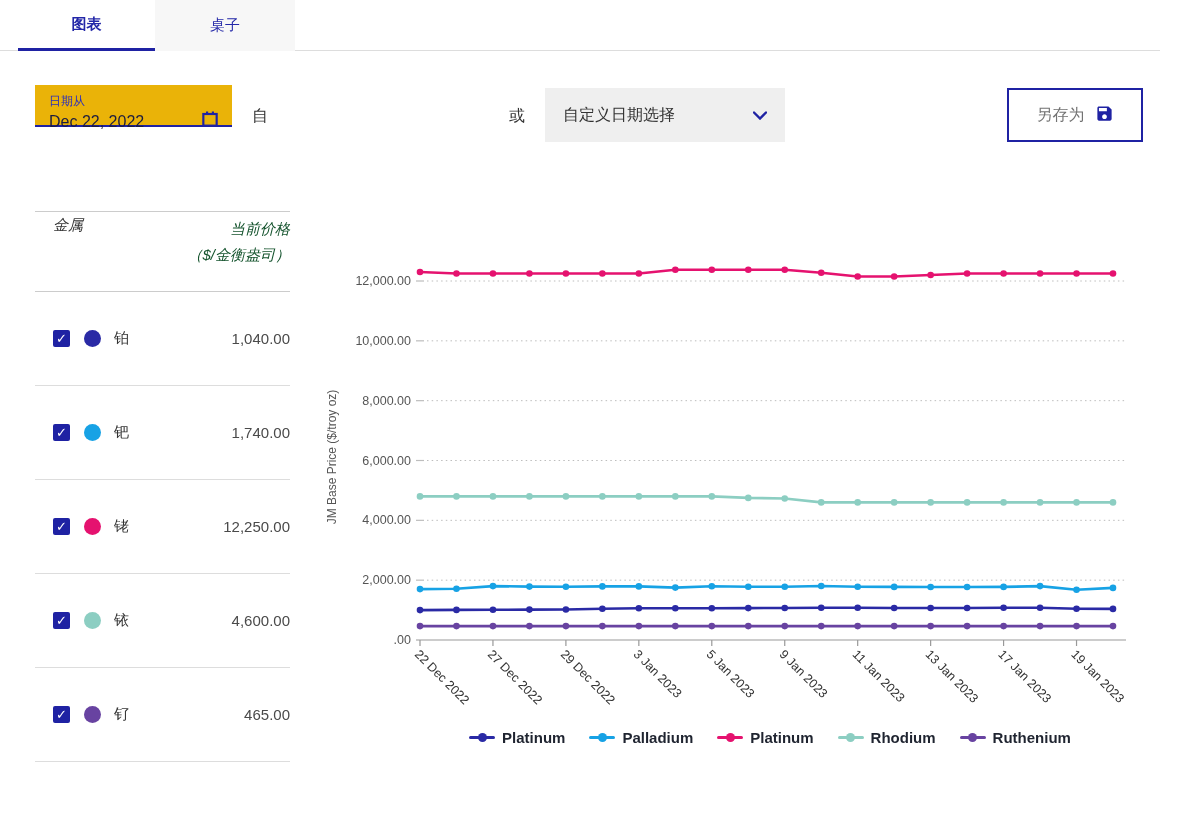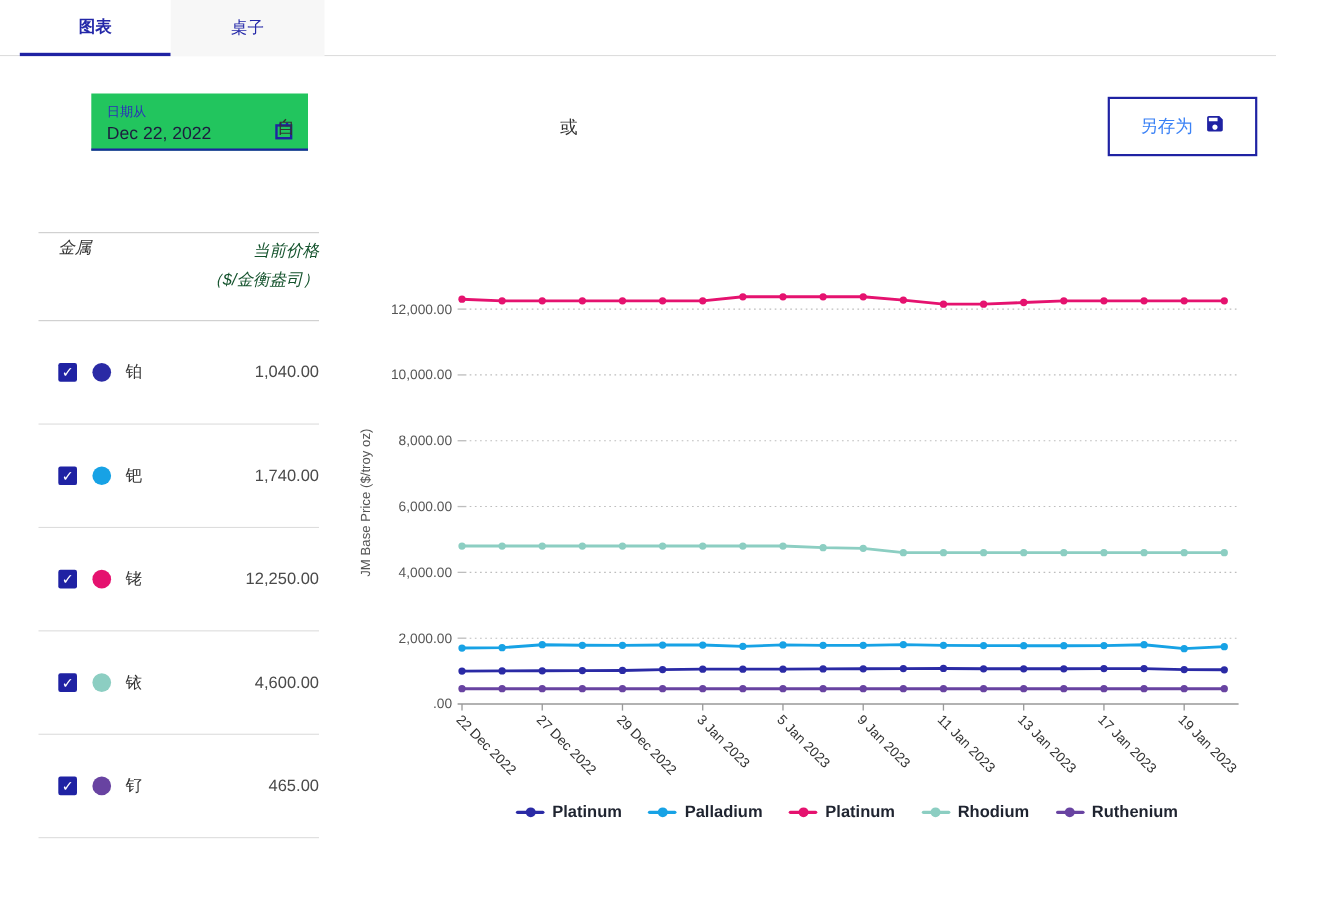--- a/index.html
+++ b/index.html
@@ -7,30 +7,30 @@
   .page { position:relative; width:1202px; height:839px; background:#fff; overflow:hidden; }
 
   
   .tabbar { position:absolute; top:0; left:0; width:1160px; height:51px; border-bottom:1px solid #ddd; }
   .tab { position:absolute; top:0; height:51px; display:flex; align-items:center; justify-content:center;
          font-size:15px; color:#2327a8; cursor:pointer; }
   .tab-active { left:18px; width:137px; border-bottom:3px solid #1f22a3; font-weight:bold; background:#fff; }
   .tab-inactive { left:155px; width:140px; background:#f7f7f7; }
 
   
-  .field { position:absolute; top:85px; height:52px; background:#22c55e; border-bottom:2px solid #1f22a3; padding:8px 12px 0 14px;margin-left:48px; }
+  .field { position:absolute; top:85px; height:42px; background:#eab308; border-bottom:2px solid #1f22a3; padding:8px 12px 0 14px; }
   .field-label { font-size:12px; color:#2c2fbb; }
   .field-value { font-size:16px; color:#1d1d3f; margin-top:3px; }
   .cal-icon { position:absolute; right:12px; top:24px; }
   .connector { position:absolute; top:106px; font-size:16px; color:#333; }
   .dropdown { position:absolute; top:88px; left:545px; width:240px; height:54px; background:#efefef;
               display:flex; align-items:center; padding:0 18px; font-size:16px; color:#333; cursor:pointer; }
   .dropdown .chev { margin-left:auto; }
   .save-btn { position:absolute; top:88px; left:1007px; width:136px; height:54px; background:#fff;
-              border:2px solid #1f22a3; color:#3b82f6; font-size:16px; display:flex; align-items:center;
+              border:2px solid #1f22a3; color:#737373; font-size:16px; display:flex; align-items:center;
               justify-content:center; gap:10px; cursor:pointer; }
 
   
   .metals { position:absolute; left:35px; top:211px; width:255px; }
   .metals-header { border-top:1px solid #ccc; border-bottom:1px solid #ccc; height:81px; padding-top:4px;
                    display:flex; justify-content:space-between;font-style:italic; }
   .hdr-metal { font-size:15px; color:#333; padding-left:18px; }
   .hdr-price { font-size:15px; color:#14532d; text-align:right; line-height:1.7; }
   .metal-row { height:94px; border-bottom:1px solid #ddd; display:flex; align-items:center; }
   .chk { width:17px; height:17px; background:#1f22a3; border-radius:2px; margin-left:18px; flex:0 0 auto;
@@ -69,20 +69,28 @@
           <line x1="15.5" y1="3" x2="15.5" y2="7"></line>
       </svg>
     </span>
   </div>
 
   <div class="connector" style="left:252px;">自</div>
 
 
   <div class="connector" style="left:509px;">或</div>
 
+  <div class="dropdown">
+    <span>自定义日期选择</span>
+    <span class="chev">
+      <svg width="14" height="9" viewBox="0 0 14 9" fill="none" stroke="#1f22a3" stroke-width="2.4" stroke-linecap="round">
+        <polyline points="1,1.5 7,7.5 13,1.5"></polyline>
+      </svg>
+    </span>
+  </div>
 
   <button class="save-btn">
     <span>另存为</span>
     <span>
       <svg width="19" height="19" viewBox="0 0 24 24" fill="#1f22a3">
         <path d="M17 3H5c-1.1 0-2 .9-2 2v14c0 1.1.9 2 2 2h14c1.1 0 2-.9 2-2V7l-4-4zm-5 16c-1.66 0-3-1.34-3-3s1.34-3 3-3 3 1.34 3 3-1.34 3-3 3zm3-10H5V5h10v4z"></path>
       </svg>
     </span>
   </button>
 

